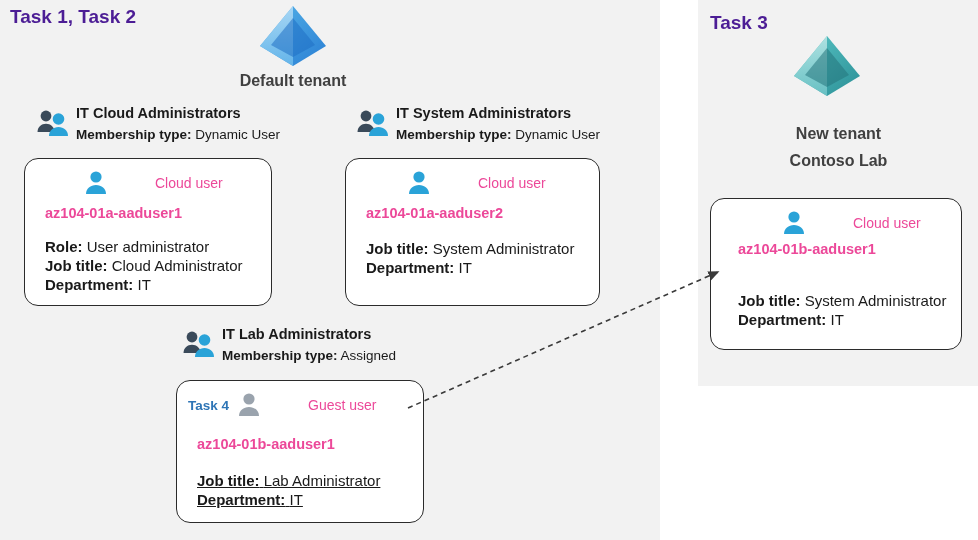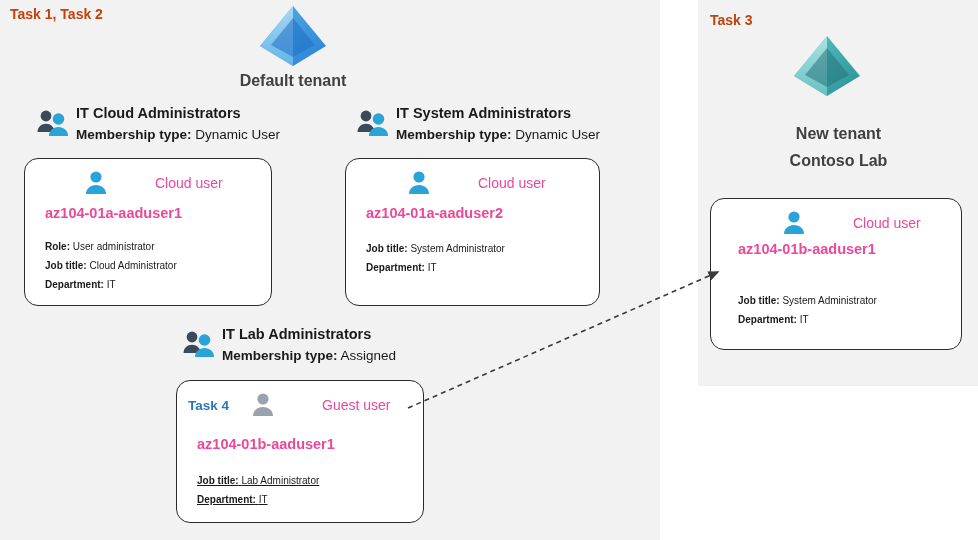--- a/index.html
+++ b/index.html
@@ -25,23 +25,23 @@
     height: 540px;
   }
   #new-tenant-panel {
     left: 698px;
     top: 0;
     width: 280px;
     height: 386px;
   }
   .task-label {
     position: absolute;
-    color: #c2410c;
-    font-weight: bold;
-    font-size: 14px;
+    color: #4c1d95;
+    font-weight: bold;
+    font-size: 19px;
     white-space: nowrap;
   }
   #task12-label { left: 10px; top: 6px; }
   #task3-label  { left: 710px; top: 12px; }
 
   
   .tenant-logo {
     position: absolute;
     width: 76px;
     height: 70px;
@@ -124,32 +124,32 @@
   }
   .card-head-text {
     font-size: 14px;
     color: #ec4899;
     margin-left: 41px;
   }
   .task-inline {
     color: #2e75b6;
     font-weight: bold;
     font-size: 13.5px;
-    margin-right: 16px;
+    margin-right: 2px;
   }
   .card-username {
     position: absolute;
     font-weight: bold;
     font-size: 14.5px;
     color: #ec4899;
     white-space: nowrap;
   }
   .card-props {
     position: absolute;
-    font-size: 10px;
+    font-size: 15px;
     color: #1a1a1a;
     line-height: 19px;
     white-space: nowrap;
   }
   .card-props b { font-weight: bold; }
 
   
   #card-aaduser1 .card-head { left: 58px; }
   #card-aaduser1 .card-username { left: 20px; top: 46px; }
   #card-aaduser1 .card-props { left: 20px; top: 78px; }

